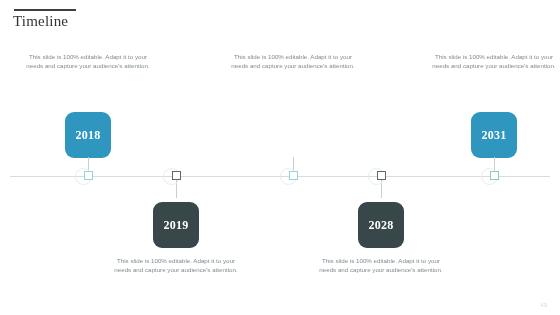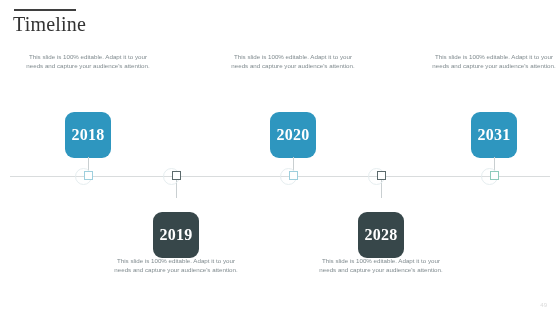--- a/index.html
+++ b/index.html
@@ -13,21 +13,21 @@
   .slide{position:absolute;inset:0;background:#fff;}
 
   
   .title-rule{
     position:absolute;left:14px;top:9px;
     width:62px;height:2px;background:#3f3f3f;
   }
   .page-title{
     position:absolute;left:13px;top:13px;
     font-family:"Liberation Serif", serif;
-    font-size:20px;color:#333333;
+    font-size:15px;color:#333333;
     letter-spacing:.2px;white-space:nowrap;
   }
 
   
   .axis{
     position:absolute;left:10px;top:176px;
     width:540px;height:1px;background:#d9dcdd;
   }
 
   
@@ -52,25 +52,25 @@
     position:absolute;left:70px;width:1px;background:#c9cfd1;
   }
   .stem.up{top:157px;height:20px;}
   .stem.down{top:176px;height:22px;}
 
   .chip{
     position:absolute;left:70px;margin-left:-23px;
     width:46px;height:46px;border-radius:9px;
     display:flex;align-items:center;justify-content:center;
     font-family:"Liberation Serif", serif;
-    font-size:16px;font-weight:bold;color:#ffffff;
+    font-size:12px;font-weight:bold;color:#ffffff;
     letter-spacing:.3px;
   }
   .chip.up{top:112px;background:#2e96bf;}
-  .chip.down{top:212px;background:#37474a;}
+  .chip.down{top:202px;background:#37474a;}
 
   .blurb{
     position:absolute;left:70px;margin-left:-62px;
     width:124px;
     font-size:6.2px;line-height:9.2px;
     color:#808b8f;text-align:center;
   }
   .blurb.above{top:52px;}
   .blurb.below{top:256px;}
 
@@ -100,21 +100,20 @@
       </div>
       <div class="milestone" style="left: 176px;">
         <div class="blurb below">This slide is 100% editable. Adapt it to your needs and capture your audience's attention.</div>
         <div class="chip down">2019</div>
         <div class="stem down"></div>
         <div class="arc"></div>
         <div class="marker dark"></div>
       </div>
       <div class="milestone" style="left: 293px;">
         <div class="blurb above">This slide is 100% editable. Adapt it to your needs and capture your audience's attention.</div>
-        <div class="chip up">2020</div>
         <div class="stem up"></div>
         <div class="arc"></div>
         <div class="marker"></div>
       </div>
       <div class="milestone" style="left: 381px;">
         <div class="blurb below">This slide is 100% editable. Adapt it to your needs and capture your audience's attention.</div>
         <div class="chip down">2028</div>
         <div class="stem down"></div>
         <div class="arc"></div>
         <div class="marker dark"></div>

